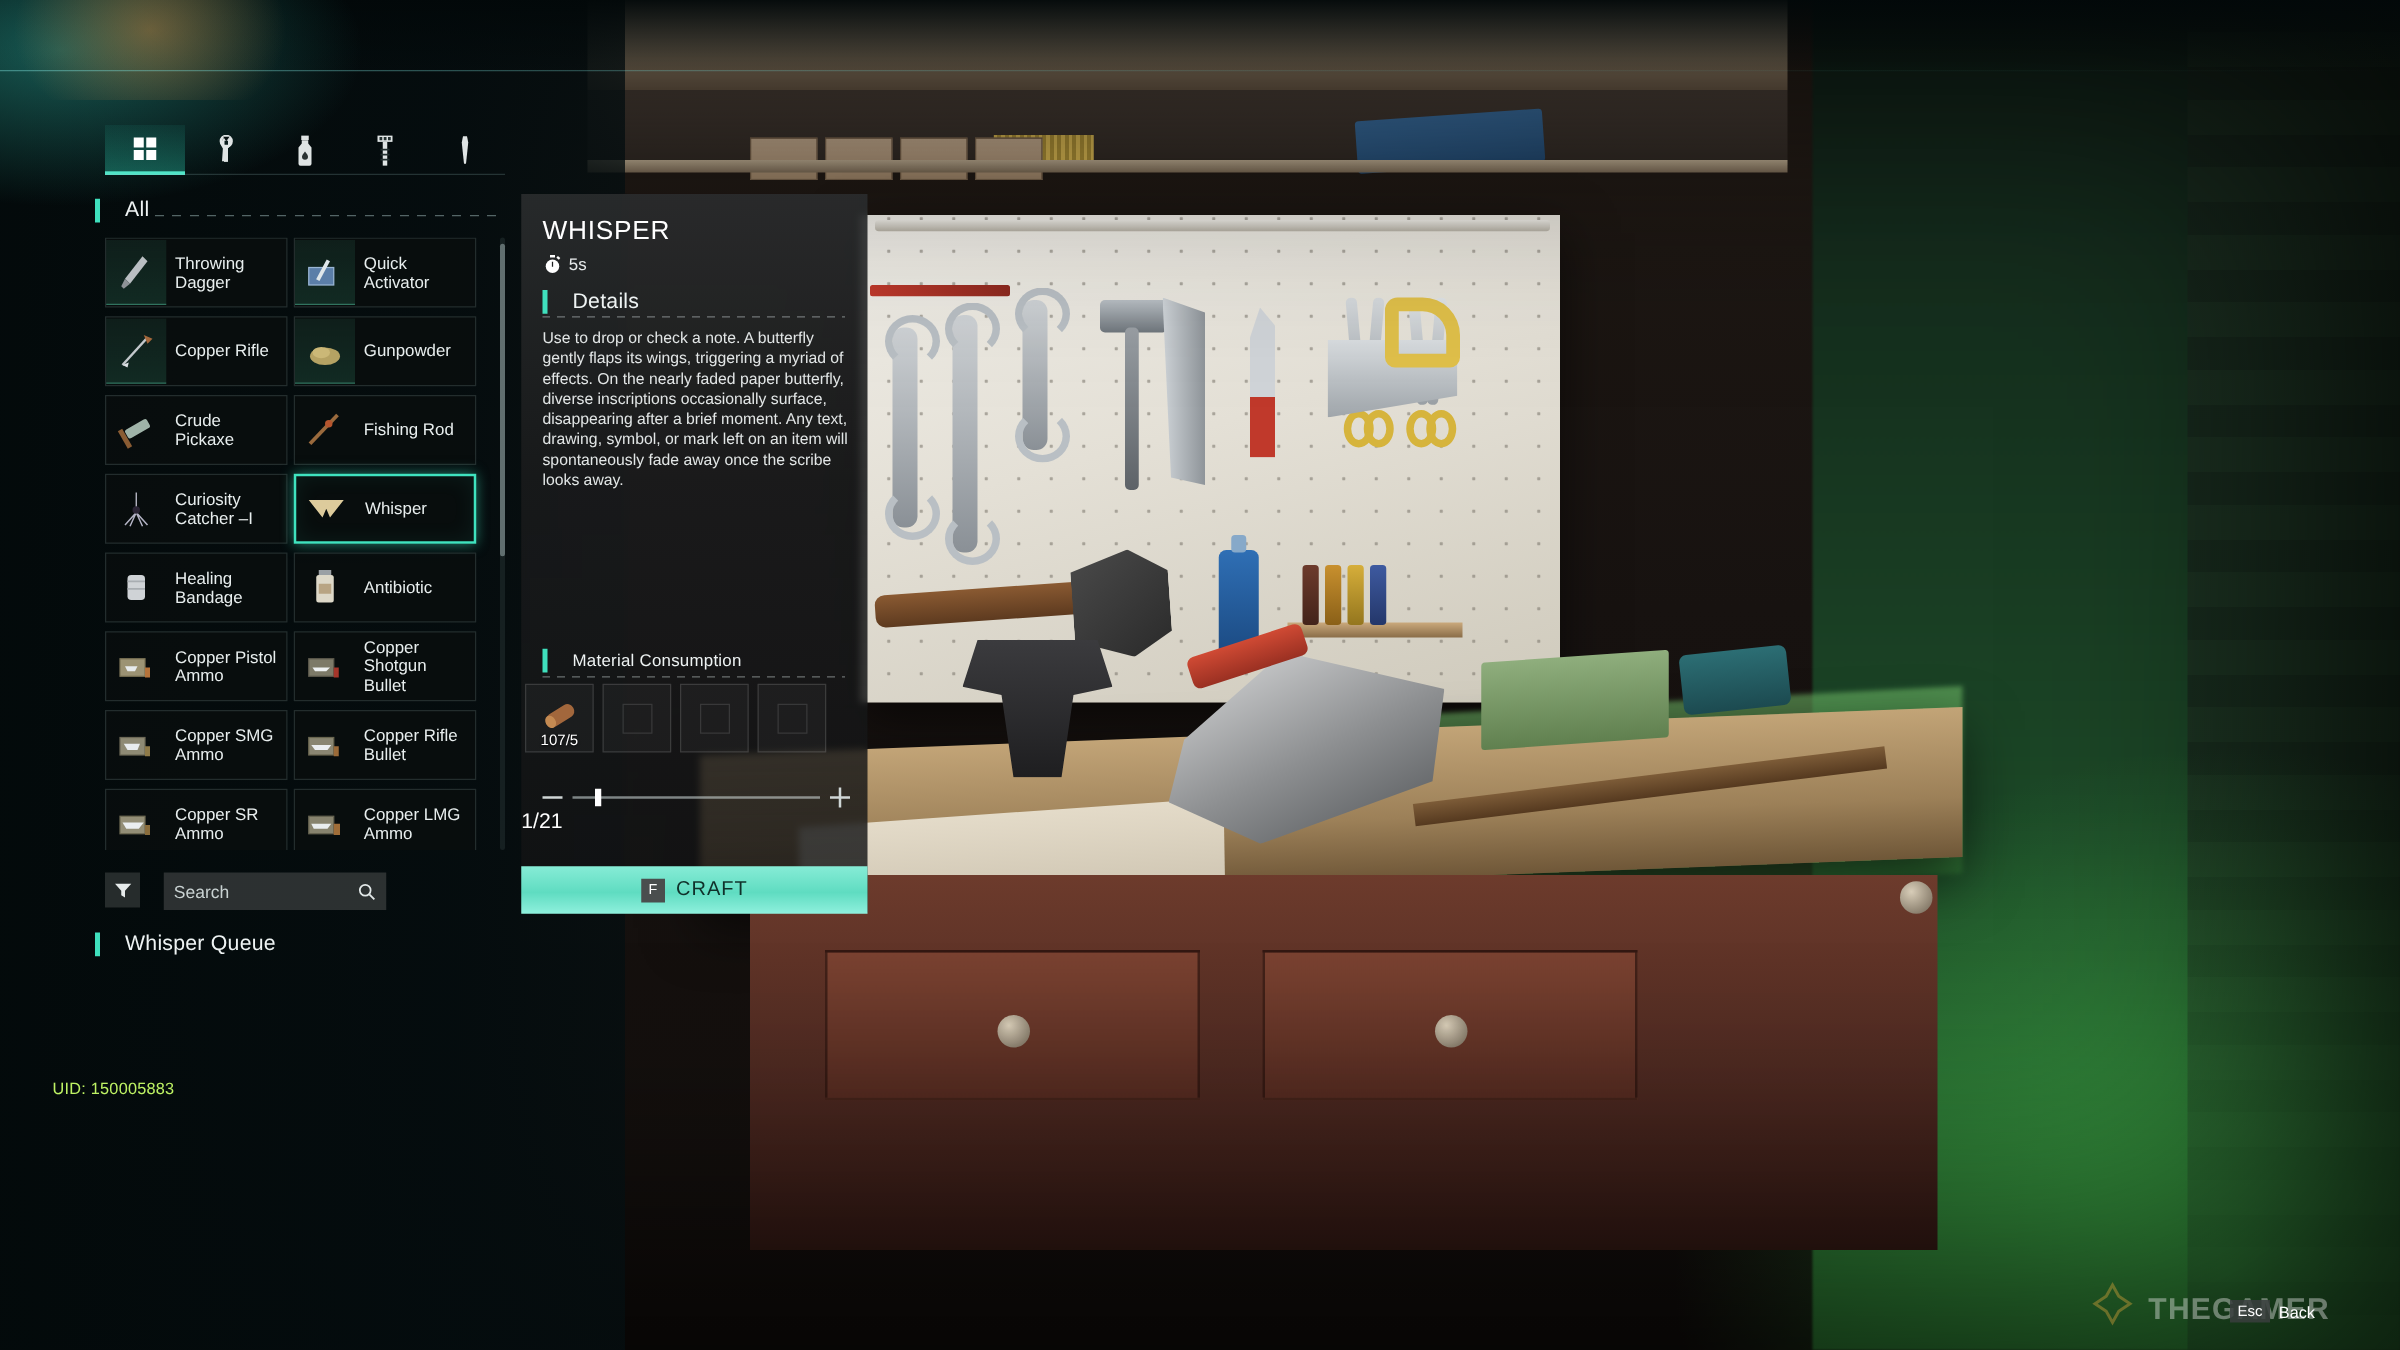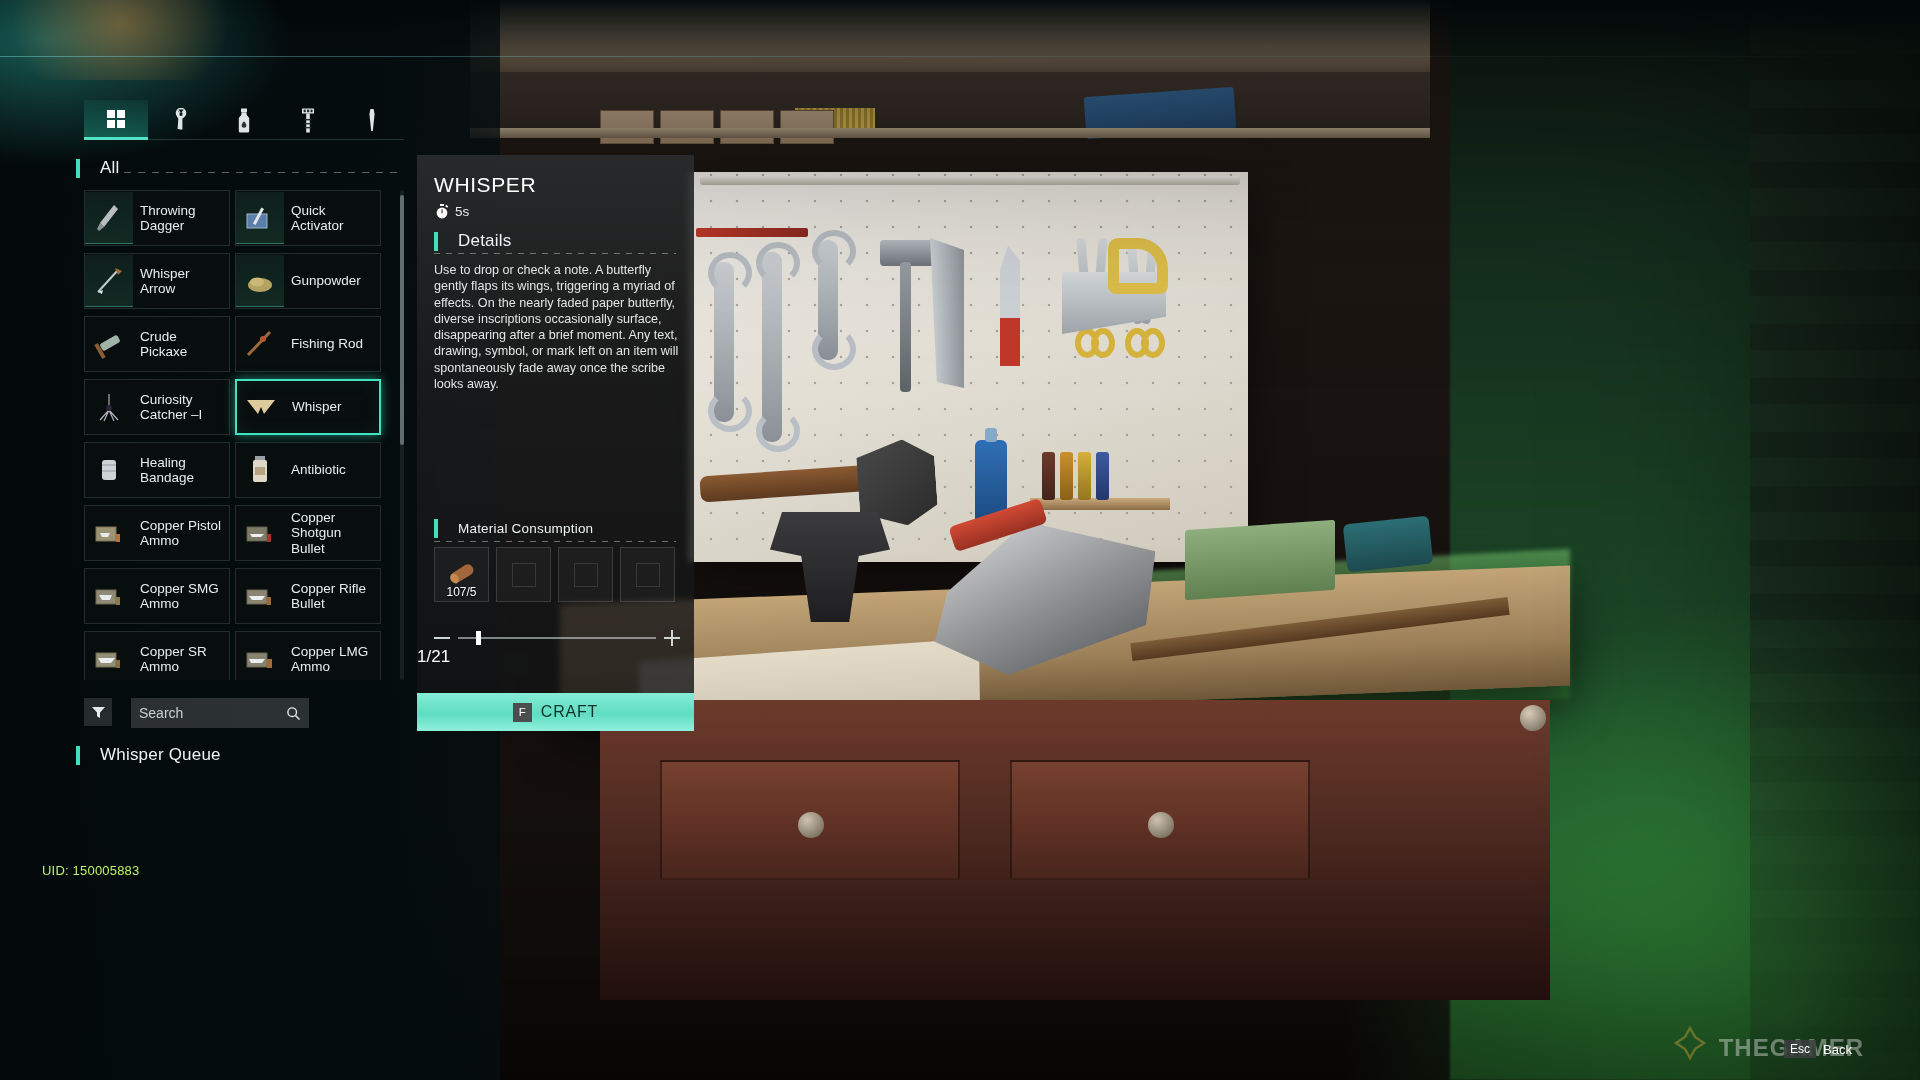--- a/index.html
+++ b/index.html
@@ -390,21 +390,21 @@
   .d-sec { position:absolute; left:17px; }
   .d-dash {
     position:absolute; left:17px; width:242px; height:1px;
     background: repeating-linear-gradient(90deg, rgba(190,200,200,.5) 0 6px, rgba(0,0,0,0) 6px 12px);
   }
   .d-desc {
     position:absolute; left:17px; top:107px; width:248px;
     font-size:12.6px; line-height: 16.3px; color:#e2e6e6;
   }
   .mats {
-    position:absolute; left:17px; top:392px; display:flex; gap:7px;
+    position:absolute; left:3px; top:392px; display:flex; gap:7px;
   }
   .mat {
     width:55px; height:55px;
     border:1px solid rgba(200,200,200,.18);
     background: rgba(255,255,255,.035);
     position:relative;
     display:flex; align-items:center; justify-content:center;
   }
   .mat.empty::after {
     content:""; width:22px; height:22px;
@@ -631,21 +631,21 @@
             <div class="cell-name">Quick Activator</div>
           </div>
           <div class="cell">
             <div class="cell-ic lit">
               <svg width="34" height="34" viewBox="0 0 34 34">
                 <line x1="6" y1="28" x2="26" y2="6" stroke="#c3c8cc" stroke-width="2"></line>
                 <path d="M23 4 L30 7 L26 11 Z" fill="#a5683c"></path>
                 <path d="M6 28 l5-2 -1 4z" fill="#dde2e5"></path>
               </svg>
             </div>
-            <div class="cell-name">Whisper Arrow</div>
+            <div class="cell-name">Copper Rifle</div>
           </div>
           <div class="cell">
             <div class="cell-ic lit">
               <svg width="34" height="34" viewBox="0 0 34 34">
                 <ellipse cx="17" cy="21" rx="12" ry="7" fill="#b5a263"></ellipse>
                 <ellipse cx="14" cy="18" rx="7" ry="4.5" fill="#cbb877"></ellipse>
               </svg>
             </div>
             <div class="cell-name">Gunpowder</div>
           </div>

